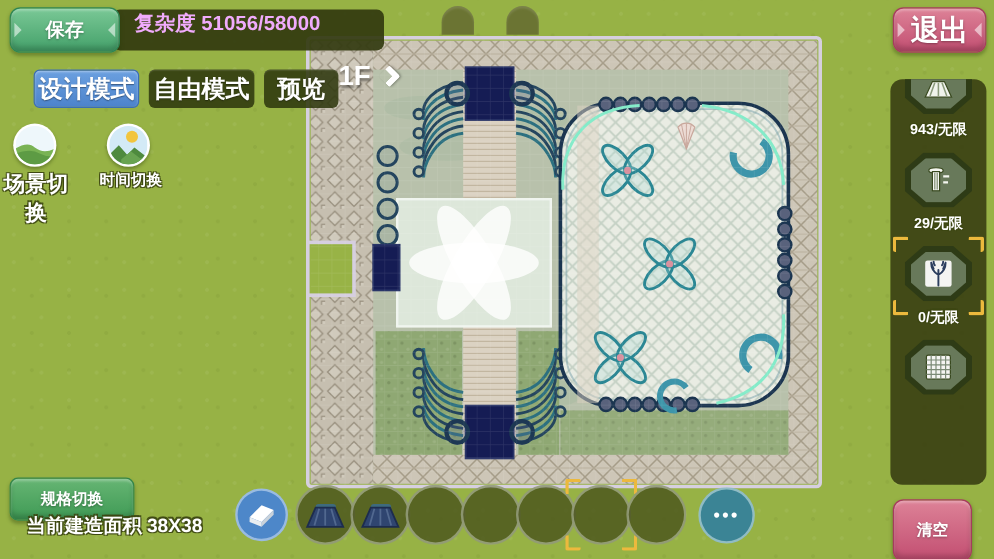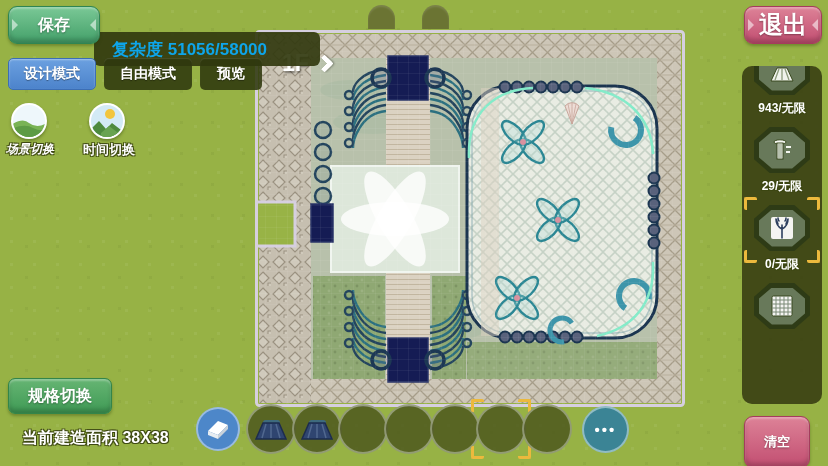--- a/index.html
+++ b/index.html
@@ -23,27 +23,28 @@
     text-shadow:0 1px 2px rgba(0,0,0,.35);
     box-shadow:inset 0 2px 2px rgba(255,255,255,.28), inset 0 -4px 4px rgba(0,0,0,.18), 0 2px 3px rgba(40,60,10,.35);
   }
   .btn-green { background:linear-gradient(#7ac896,#43a069); border:1px solid #2f8553; border-radius:9px; }
   .btn-pink  { background:linear-gradient(#dd8297,#c24e71); border:1px solid #a53c5d; border-radius:9px; }
   .chev { position:absolute; top:50%; transform:translateY(-50%); width:0; height:0; border:6px solid transparent; opacity:.55; }
   .chev-l { left:3px;  border-left-color:#fff;  border-right:none; }
   .chev-r { right:3px; border-right-color:#fff; border-left:none; }
 
   .pill-dark {
-    position:absolute; background:rgba(50,57,15,.92); color:#0ea5e9; font-weight:bold;
-    border-radius:6px; display:flex; align-items:center;margin-top:24px;
+    position:absolute; background:rgba(50,57,15,.92); color:#f0abfc; font-weight:bold;
+    border-radius:6px; display:flex; align-items:flex-start;
   }
   .mode-btn {
     position:absolute; height:32px; display:flex; align-items:center; justify-content:center;
-    color:#fff; font-weight:bold; font-size:14px; border-radius:5px; cursor:pointer;
+    color:#fff; font-weight:bold; font-size:20px; border-radius:5px; cursor:pointer;
     text-shadow:0 1px 1px rgba(0,0,0,.4);
+    margin-left:20px;
   }
   .mode-dark { background:rgba(47,56,14,.88); box-shadow:inset 0 1px 1px rgba(255,255,255,.12); }
   .mode-blue { background:linear-gradient(#6ba0e0,#4c83cb); border:1px solid #3c6eb4; box-shadow:inset 0 1px 2px rgba(255,255,255,.4); }
 
   .ot { color:#fff; font-weight:bold;
     text-shadow:-1px -1px 0 rgba(60,70,18,.9),1px -1px 0 rgba(60,70,18,.9),-1px 1px 0 rgba(60,70,18,.9),1px 1px 0 rgba(60,70,18,.9); }
 
   
   .circ-icon { position:absolute; width:36px; height:36px; border-radius:50%;
     border:2px solid rgba(255,255,255,.85); overflow:hidden; cursor:pointer;
@@ -294,21 +295,21 @@
   <span>预览</span>
 </div>
 
 <div class="circ-icon" style="left:11px; top:103px;">
   <svg width="32" height="32" viewBox="0 0 32 32">
     <rect width="32" height="32" fill="#eef7fb"></rect>
     <path d="M-2 20 Q10 12 16 18 Q24 24 34 18 L34 34 L-2 34 Z" fill="#79b354"></path>
     <path d="M-2 24 Q12 18 20 23 Q28 27 34 24 L34 34 L-2 34 Z" fill="#5d9b44"></path>
   </svg>
 </div>
-<div class="ot" style="position:absolute; left:2px; top:141px; width:56px; text-align:center; font-size:12px;font-style:italic;">场景切换</div>
+<div class="ot" style="position:absolute; left:2px; top:141px; width:56px; text-align:center; font-size:18px;">场景切换</div>
 
 <div class="circ-icon" style="left:89px; top:103px;">
   <svg width="32" height="32" viewBox="0 0 32 32">
     <rect width="32" height="32" fill="#d3eaf6"></rect>
     <circle cx="19" cy="9" r="5" fill="#f2c53d"></circle>
     <path d="M-2 26 L8 16 L15 24 L21 18 L34 28 L34 34 L-2 34 Z" fill="#4e8a3e"></path>
     <path d="M10 28 L18 21 L26 27 L34 24 L34 34 L10 34 Z" fill="#68a351"></path>
   </svg>
 </div>
 <div class="ot" style="position:absolute; left:79px; top:141px; width:60px; text-align:center; font-size:13px;">时间切换</div>
@@ -375,21 +376,21 @@
       </svg>
     </div>
       </div>
   </div>
 </div>
 
 <div class="gbtn btn-pink" style="left:744px; top:416px; width:66px; height:52px; font-size:13px;">
   <span>清空</span>
 </div>
 
-<div class="gbtn" style="left:8px; top:378px; width:104px; height:36px; font-size:16px; background:linear-gradient(#66b573,#3f9a55); border:1px solid #33854a; border-radius:7px;">
+<div class="gbtn" style="left:8px; top:398px; width:104px; height:36px; font-size:13px; background:linear-gradient(#66b573,#3f9a55); border:1px solid #33854a; border-radius:7px;">
   <span>规格切换</span>
 </div>
 <div class="ot" style="position:absolute; left:22px; top:428px; font-size:16px;">当前建造面积 38X38</div>
 
 <div class="round-btn" style="left:196px; top:407px; width:44px; height:44px; background:#4d87c9; border:2px solid rgba(230,240,250,.5);">
   <svg width="28" height="24" viewBox="0 0 28 24">
     <polygon points="4,14 14,4 24,8 14,18" fill="#ffffff"></polygon>
     <polygon points="14,18 24,8 24,12 14,22" fill="#c9d2da"></polygon>
     <polygon points="4,14 14,18 14,22 4,18" fill="#e8edf1"></polygon>
   </svg>

